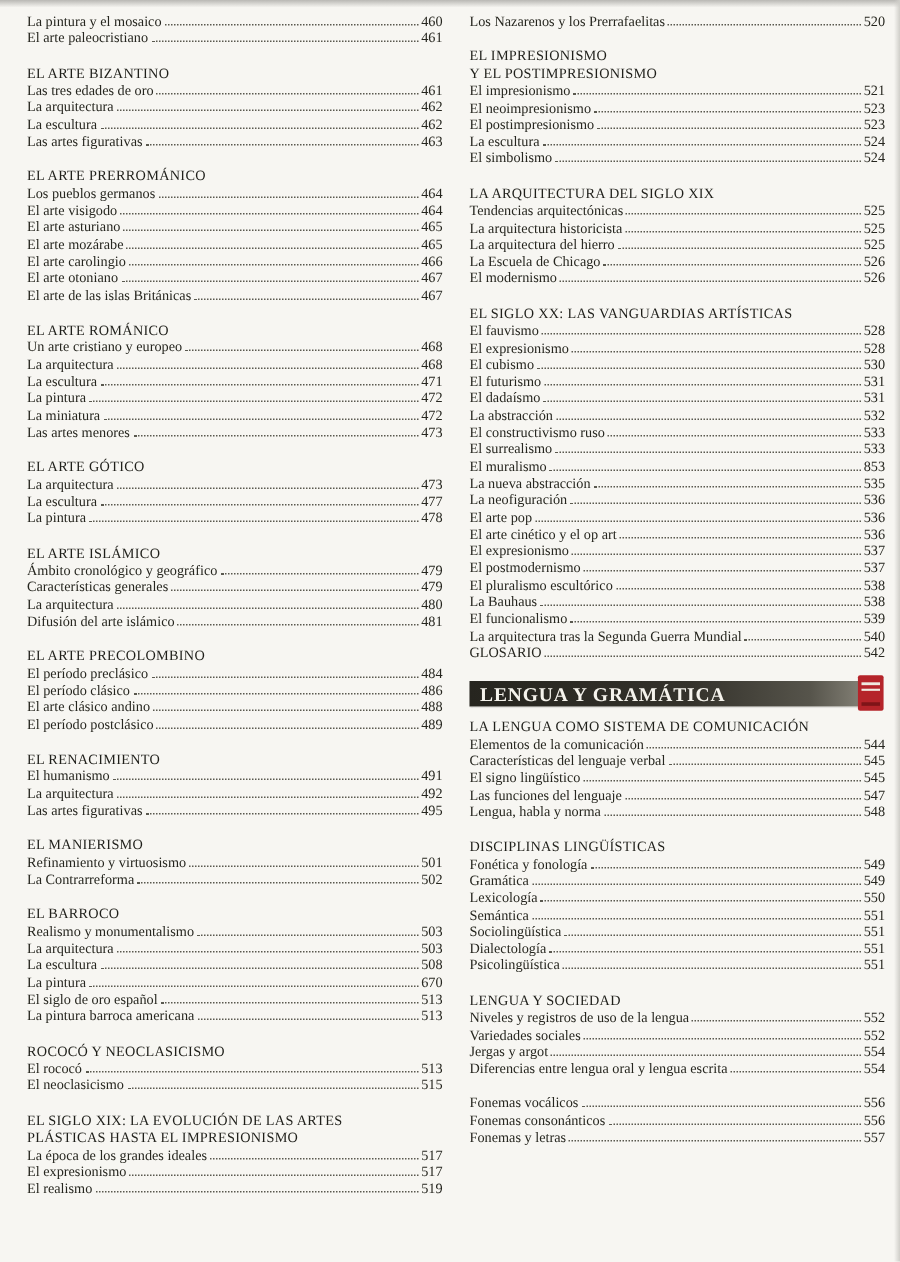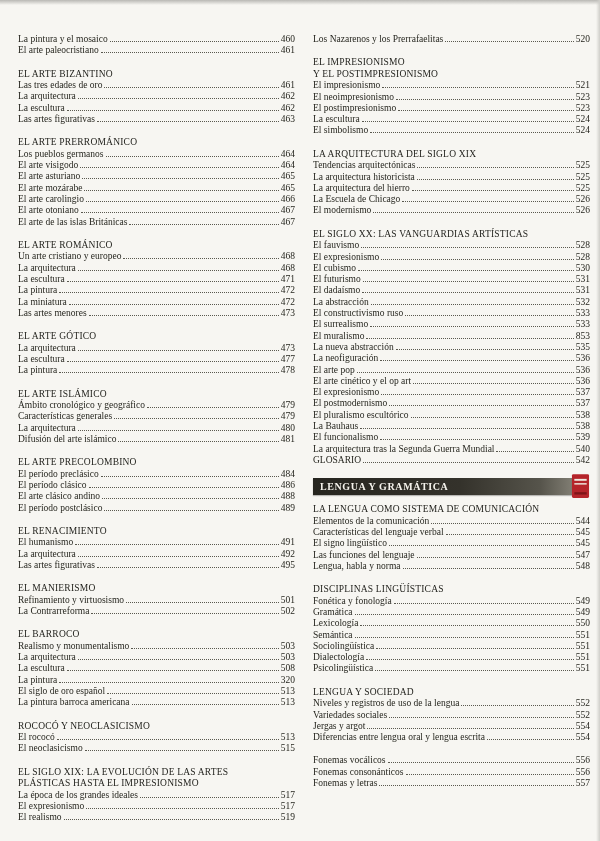--- a/index.html
+++ b/index.html
@@ -6,40 +6,40 @@
   body{
     width:600px;height:841px;overflow:hidden;position:relative;
     background:#f7f6f2;
     font-family:"Liberation Serif","DejaVu Serif",serif;
     color:#26261f;
   }
   .scan-edge-top{position:absolute;top:0;left:0;right:0;height:5px;
     background:linear-gradient(#b9b8b4,#f7f6f2);}
   .scan-edge-right{position:absolute;top:0;right:0;bottom:0;width:4px;
     background:linear-gradient(270deg,#cfcec9,rgba(247,246,242,0));}
-  .page{display:flex;gap:18px;padding:10px 8px 4px 18px;box-sizing:border-box;position:relative;margin-top:24px;}
+  .page{display:flex;gap:18px;padding:10px 8px 4px 18px;box-sizing:border-box;position:relative;}
   .col{width:277px;flex:0 0 277px;}
   .section{margin-bottom:12px;}
   .heading{
     font-size:9.5px;line-height:11.5px;white-space:pre-line;
     color:#1f1f1a;letter-spacing:.2px;
   }
   .row{display:flex;align-items:baseline;font-size:9.5px;line-height:11.3px;}
   .label{white-space:nowrap;}
   .leader{flex:1;min-width:6px;border-bottom:1px dotted #5a594f;margin:0 2px 2px 2px;}
   .pagenum{white-space:nowrap;}
   .banner-wrap{margin:5px 0 9px;}
   .banner{
     position:relative;height:17px;display:flex;align-items:center;
     padding:0 26px 0 7px;margin-right:10px;
     background:linear-gradient(90deg,#26251f 0%,#34322b 55%,#56544b 85%,#8a877c 100%);
     box-shadow:0 1px 1px rgba(0,0,0,.25);
   }
   .banner-label{
-    color:#f5f3ec;font-weight:bold;font-size:10px;letter-spacing:.6px;white-space:nowrap;
+    color:#f5f3ec;font-weight:bold;font-size:13px;letter-spacing:.6px;white-space:nowrap;
   }
   .banner-icon{position:absolute;right:-10px;top:-5px;width:19px;height:26px;display:block;}
   .banner-icon svg{display:block;}
 </style>
 </head>
 <body>
 
 <div class="scan-edge-top"></div>
 <div class="scan-edge-right"></div>
 
@@ -259,21 +259,21 @@
           <span class="pagenum">503</span>
         </div>
         <div class="row">
           <span class="label">La escultura</span>
           <span class="leader"></span>
           <span class="pagenum">508</span>
         </div>
         <div class="row">
           <span class="label">La pintura</span>
           <span class="leader"></span>
-          <span class="pagenum">320</span>
+          <span class="pagenum">670</span>
         </div>
         <div class="row">
           <span class="label">El siglo de oro español</span>
           <span class="leader"></span>
           <span class="pagenum">513</span>
         </div>
         <div class="row">
           <span class="label">La pintura barroca americana</span>
           <span class="leader"></span>
           <span class="pagenum">513</span>

